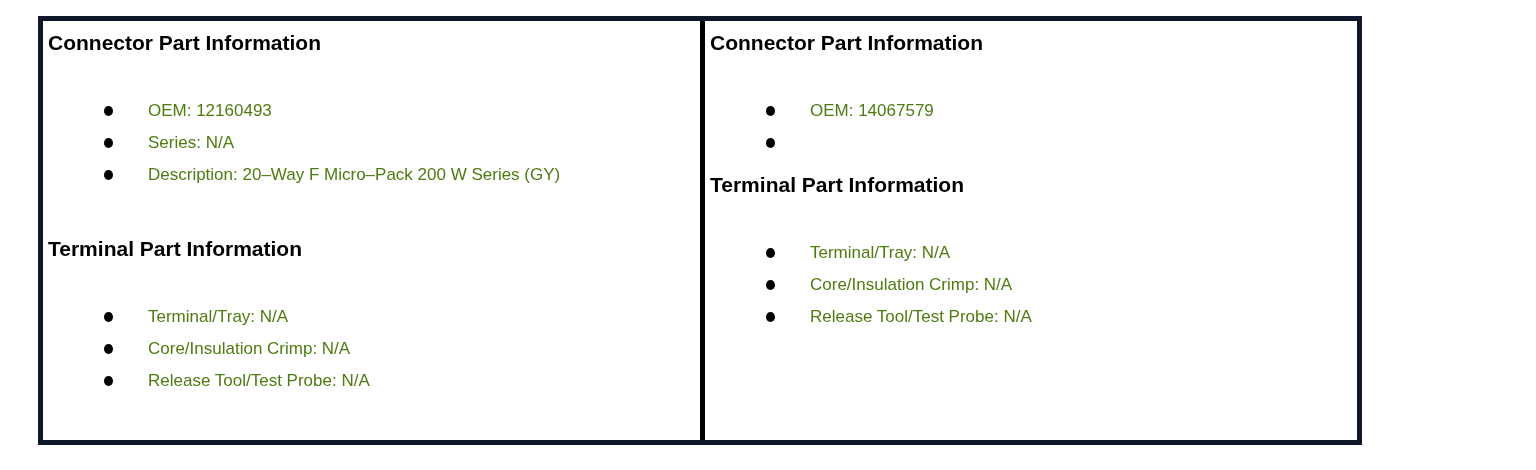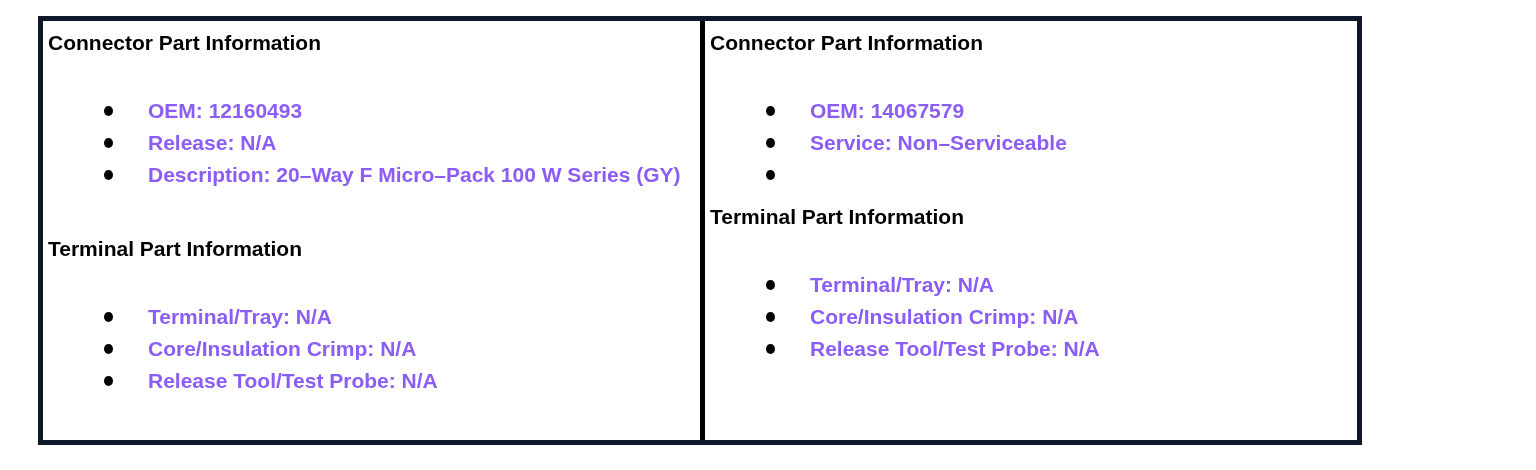--- a/index.html
+++ b/index.html
@@ -40,25 +40,24 @@
     letter-spacing: 0px;
   }
   ul.blist {
     margin: 40px 0 46px 0;
     padding: 0;
     list-style: none;
   }
   li.bitem {
     position: relative;
     padding-left: 100px;
-    font-size: 21px;
+    font-size: 17px;
     line-height: 32px;
-    color: #8b5cf6;
+    color: #4d7c0f;
     white-space: nowrap;
-    font-weight: bold;
   }
   .bullet {
     position: absolute;
     left: 56px;
     top: 11px;
     width: 9px;
     height: 10px;
     border-radius: 50%;
     background: #000000;
   }
@@ -70,25 +69,25 @@
 
   <div class="cell">
     <h3 class="heading">Connector Part Information</h3>
     <ul class="blist">
       <li class="bitem">
         <span class="bullet"></span>
         <span>OEM: 12160493</span>
       </li>
       <li class="bitem">
         <span class="bullet"></span>
-        <span>Release: N/A</span>
+        <span>Series: N/A</span>
       </li>
       <li class="bitem">
         <span class="bullet"></span>
-        <span>Description: 20–Way F Micro–Pack 100 W Series (GY)</span>
+        <span>Description: 20–Way F Micro–Pack 200 W Series (GY)</span>
       </li>
     </ul>
     <h3 class="heading">Terminal Part Information</h3>
     <ul class="blist">
       <li class="bitem">
         <span class="bullet"></span>
         <span>Terminal/Tray: N/A</span>
       </li>
       <li class="bitem">
         <span class="bullet"></span>
@@ -103,24 +102,20 @@
 
   <div class="cell">
     <h3 class="heading">Connector Part Information</h3>
     <ul class="blist">
       <li class="bitem">
         <span class="bullet"></span>
         <span>OEM: 14067579</span>
       </li>
       <li class="bitem">
         <span class="bullet"></span>
-        <span>Service: Non–Serviceable</span>
-      </li>
-      <li class="bitem">
-        <span class="bullet"></span>
       </li>
     </ul>
     <h3 class="heading">Terminal Part Information</h3>
     <ul class="blist">
       <li class="bitem">
         <span class="bullet"></span>
         <span>Terminal/Tray: N/A</span>
       </li>
       <li class="bitem">
         <span class="bullet"></span>

